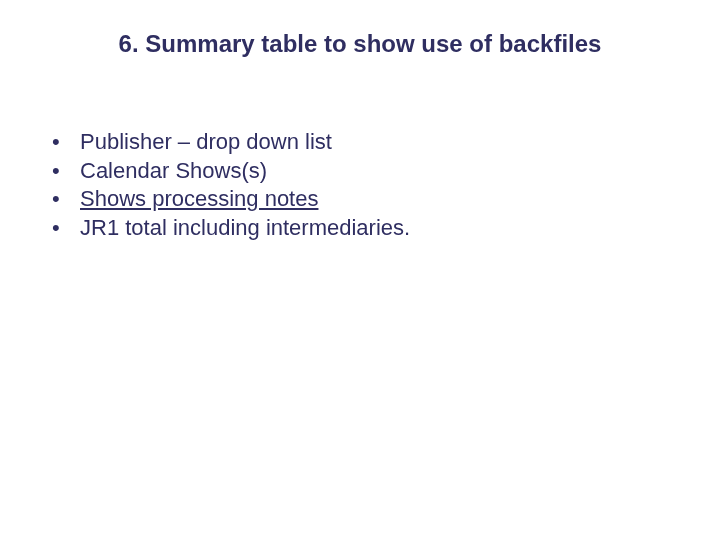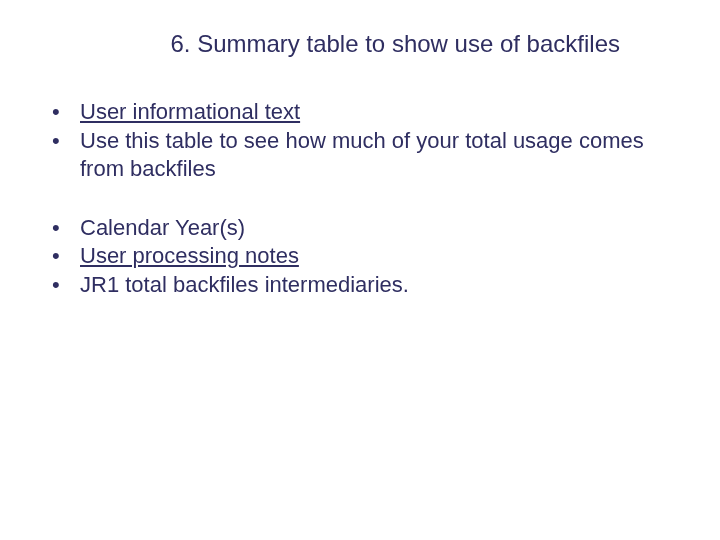--- a/index.html
+++ b/index.html
@@ -12,22 +12,22 @@
     color: #2f2e61;
   }
   .slide {
     box-sizing: border-box;
     width: 720px;
     height: 540px;
     padding: 30px 40px 40px 40px;
   }
   .title {
     font-size: 24px;
-    font-weight: normal;
-    text-align: right;
+    font-weight: bold;
+    text-align: center;
     margin: 0 0 40px 0;
     padding-left: 60px;
     padding-right: 60px;
   }
   ul.bullets {
     list-style: none;
     margin: 0;
     padding: 0;
   }
   ul.bullets > li {
@@ -52,25 +52,22 @@
   .underline {
     text-decoration: underline;
   }
 </style>
 </head>
 <body>
 
 <div class="slide">
   <h1 class="title">6. Summary table to show use of backfiles</h1>
 
-  <ul class="bullets">
-    <li><span class="underline">User informational text</span></li>
-    <li><span>Use this table to see how much of your total usage comes from backfiles</span></li>
-  </ul>
 
   <div class="group-gap"></div>
 
   <ul class="bullets">
-    <li><span>Calendar Year(s)</span></li>
-    <li><span class="underline">User processing notes</span></li>
-    <li><span>JR1 total backfiles intermediaries.</span></li>
+    <li><span>Publisher – drop down list</span></li>
+    <li><span>Calendar Shows(s)</span></li>
+    <li><span class="underline">Shows processing notes</span></li>
+    <li><span>JR1 total including intermediaries.</span></li>
   </ul>
 </div>
 
 </body></html>

